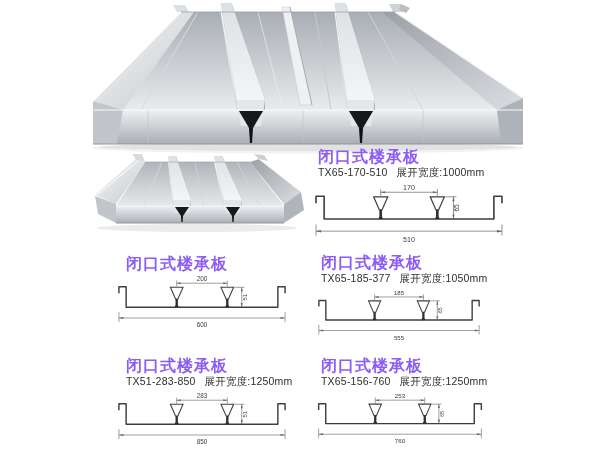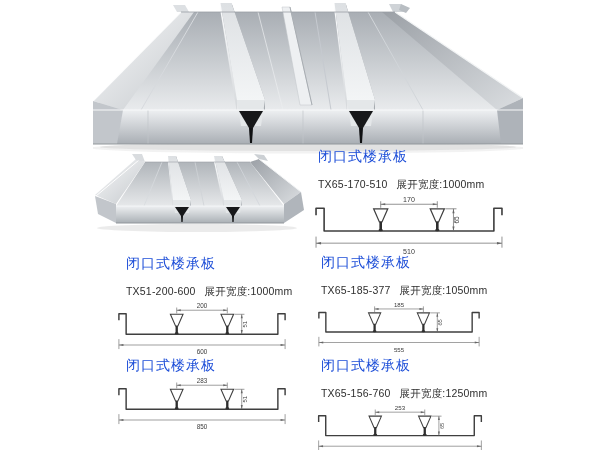--- a/index.html
+++ b/index.html
@@ -6,25 +6,25 @@
   body{
     width:600px;height:450px;position:relative;overflow:hidden;
     background:#ffffff;
     font-family:"Liberation Sans","DejaVu Sans",sans-serif;
   }
   .render{position:absolute;}
   .render-large{left:93px;top:2px;width:430px;height:152px;}
   .render-small{left:92px;top:146px;width:215px;height:105px;}
   .spec{position:absolute;}
   .spec .title{
-    font-size:14px;font-weight:normal;color:#1d4ed8;
+    font-size:16px;font-weight:bold;color:#8b5cf6;
     letter-spacing:1px;line-height:15px;
   }
   .spec .model-line{
-    font-size:10.5px;color:#2e2e2e;line-height:13px;margin-top:14px;
+    font-size:10.5px;color:#2e2e2e;line-height:13px;margin-top:2px;
     letter-spacing:0.2px;white-space:nowrap;
   }
   .spec .model-line .expand{margin-left:9px;}
   .spec svg.diagram{display:block;margin-top:5px;}
   .pad5 .title,.pad5 .model-line{padding-left:5px;}
   .pad10 .title,.pad10 .model-line{padding-left:10px;}
   .b1{left:313px;top:149px;}
   .b2{left:116px;top:256px;}
   .b3{left:316px;top:255px;}
   .b4{left:116px;top:358px;}
@@ -226,23 +226,20 @@
       <line x1="3" y1="46.5" x2="187" y2="46.5"></line>
     </g>
     <polygon points="3,46.5 8,45.3 8,47.7" fill="#666666"></polygon>
       <polygon points="187,46.5 182,45.3 182,47.7" fill="#666666"></polygon>
     <text class="dimtext" x="95" y="57" text-anchor="middle">510</text>
   </svg>
 </div>
 
 <div class="spec b2 pad10">
   <div class="title">闭口式楼承板</div>
-  <div class="model-line">
-    <span>TX51-200-600</span><span class="expand">展开宽度:1000mm</span>
-  </div>
   <svg class="diagram" width="172" height="56" viewBox="0 0 190 62">
     <path d="M3,19 V12 H11 V34.5 H179 V12 H187 V19" fill="none" stroke="#3f3f3f" stroke-width="1.6" stroke-linejoin="round"></path>
     <g>
       <path d="M60,12.5 H74 L68.3,25.5 H65.7 Z" fill="#ffffff" stroke="#3f3f3f" stroke-width="1.2"></path>
       <line x1="67" y1="25.5" x2="67" y2="34" stroke="#2e2e2e" stroke-width="2.6"></line>
       <ellipse cx="67" cy="33.6" rx="2.2" ry="1.1" fill="#2e2e2e"></ellipse>
     </g>
     <g>
       <path d="M116,12.5 H130 L124.3,25.5 H121.7 Z" fill="#ffffff" stroke="#3f3f3f" stroke-width="1.2"></path>
       <line x1="123" y1="25.5" x2="123" y2="34" stroke="#2e2e2e" stroke-width="2.6"></line>
@@ -312,20 +309,23 @@
       <line x1="3" y1="46.5" x2="187" y2="46.5"></line>
     </g>
     <polygon points="3,46.5 8,45.3 8,47.7" fill="#666666"></polygon>
       <polygon points="187,46.5 182,45.3 182,47.7" fill="#666666"></polygon>
     <text class="dimtext" x="95" y="57" text-anchor="middle">555</text>
   </svg>
 </div>
 
 <div class="spec b4 pad10">
   <div class="title">闭口式楼承板</div>
+  <div class="model-line">
+    <span>TX51-283-850</span><span class="expand">展开宽度:1250mm</span>
+  </div>
   <svg class="diagram" width="172" height="56" viewBox="0 0 190 62">
     <path d="M3,19 V12 H11 V34.5 H179 V12 H187 V19" fill="none" stroke="#3f3f3f" stroke-width="1.6" stroke-linejoin="round"></path>
     <g>
       <path d="M60,12.5 H74 L68.3,25.5 H65.7 Z" fill="#ffffff" stroke="#3f3f3f" stroke-width="1.2"></path>
       <line x1="67" y1="25.5" x2="67" y2="34" stroke="#2e2e2e" stroke-width="2.6"></line>
       <ellipse cx="67" cy="33.6" rx="2.2" ry="1.1" fill="#2e2e2e"></ellipse>
     </g>
     <g>
       <path d="M116,12.5 H130 L124.3,25.5 H121.7 Z" fill="#ffffff" stroke="#3f3f3f" stroke-width="1.2"></path>
       <line x1="123" y1="25.5" x2="123" y2="34" stroke="#2e2e2e" stroke-width="2.6"></line>

